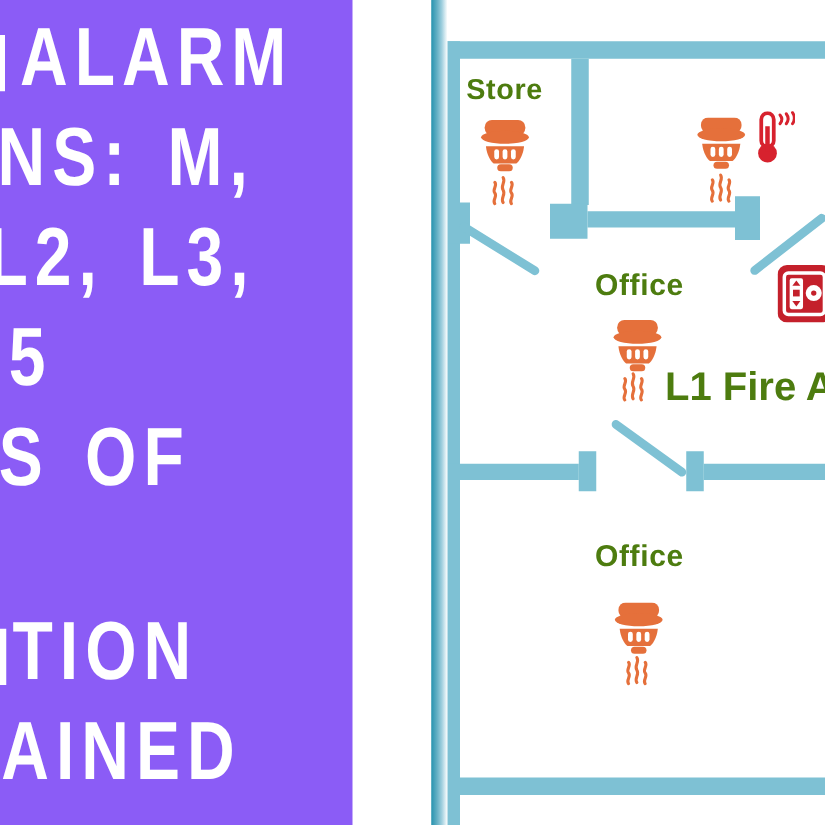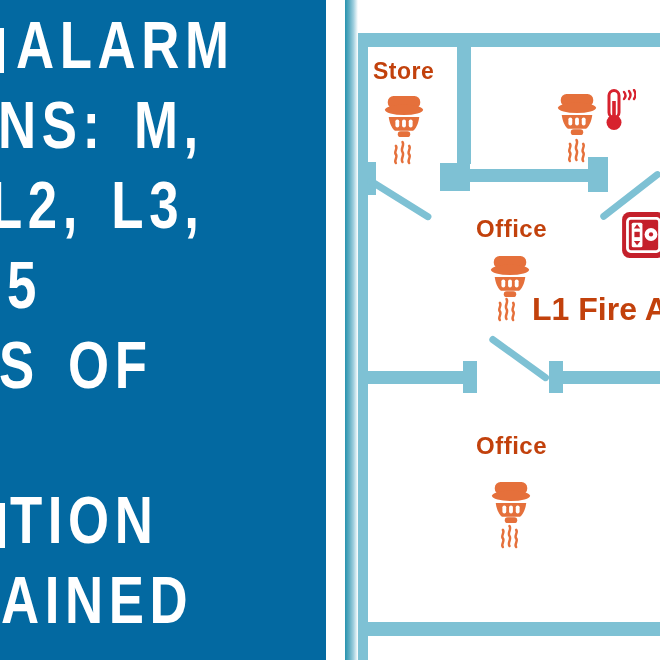--- a/index.html
+++ b/index.html
@@ -3,22 +3,22 @@
 <meta charset="utf-8">
 <style>
   html,body{margin:0;padding:0;}
   body{
     width:660px;height:660px;position:relative;overflow:hidden;
     background:#ffffff;
     font-family:"Liberation Sans", sans-serif;
   }
   
   .title-panel{
-    position:absolute;left:0;top:0;width:326px;height:660px;
-    background:#0369a1;overflow:visible;
+    position:absolute;left:0;top:0;width:282px;height:660px;
+    background:#8b5cf6;overflow:visible;
   }
   .panel-edge{
     position:absolute;left:345px;top:0;width:13px;height:660px;
     background:linear-gradient(90deg,#2793AF 0%,#63afc4 35%,#9fcfde 65%,#ffffff 100%);
   }
   .tline{
     position:absolute;
     color:#ffffff;font-weight:700;font-size:66px;line-height:1;
     letter-spacing:7px;word-spacing:10px;white-space:nowrap;
     transform:scaleX(.8);transform-origin:0 50%;
@@ -46,21 +46,21 @@
   .w-mid2-left{left:357px;top:371px;width:106px;height:13px;}
   .w-jamb-l2{left:463px;top:361px;width:14px;height:32px;}
   .w-jamb-r2{left:549px;top:361px;width:14px;height:32px;}
   .w-mid2-right{left:563px;top:371px;width:97px;height:13px;}
   .w-bottom{left:357px;top:622px;width:303px;height:14px;}
   .door-leaf{position:absolute;height:7px;border-radius:4px;background:#7EC1D4;transform-origin:0 50%;}
   .leaf-store{left:368px;top:175.5px;width:74px;transform:rotate(31.8deg);}
   .leaf-mid{left:490px;top:333.5px;width:72px;transform:rotate(35.9deg);}
   .leaf-kitchen{left:601px;top:214.5px;width:75px;transform:rotate(-37.9deg);}
   .room-label{
-    position:absolute;color:#c2410c;font-weight:700;font-size:23px;
+    position:absolute;color:#4d7c0f;font-weight:700;font-size:23px;
     letter-spacing:.5px;white-space:nowrap;
   }
   .lb-store{left:373px;top:58px;}
   .lb-kitchen{left:539px;top:58px;}
   .lb-office-mid{left:476px;top:215px;font-size:24px;}
   .lb-office-bottom{left:476px;top:432px;font-size:24px;}
   .lb-l1{left:532px;top:291px;font-size:32px;letter-spacing:0;}
   .icon{position:absolute;}
   .ic-det-store{left:381px;top:96px;}
   .ic-det-kitchen{left:554px;top:94px;}

